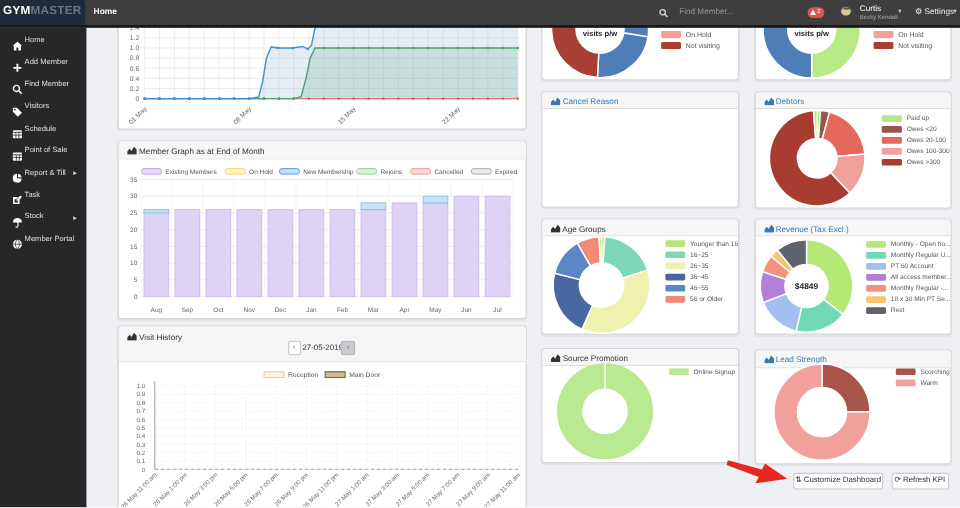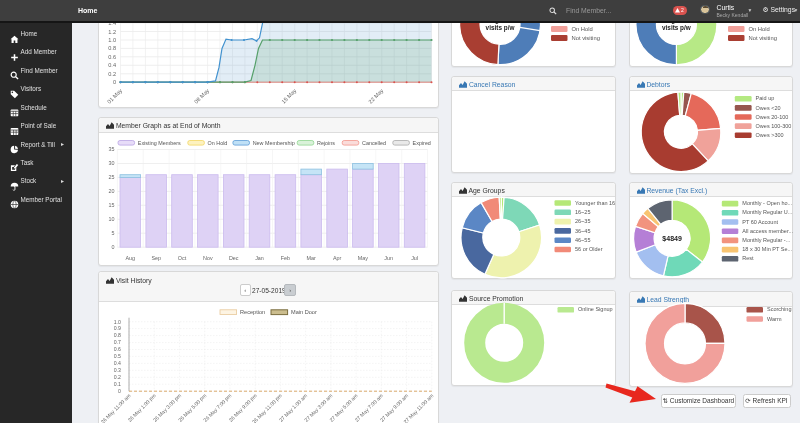--- a/index.html
+++ b/index.html
@@ -392,20 +392,23 @@
 <rect x="557.5" y="307.0" width="16.5" height="5.6" rx="1.2" fill="#b9e990"></rect>
 <text x="578.0" y="311.4" font-size="5.5" fill="#555">Online Signup</text>
 <rect x="746.5" y="307.0" width="16.5" height="5.6" rx="1.2" fill="#a8544a"></rect>
 <text x="767.0" y="311.4" font-size="5.5" fill="#555">Scorching</text>
 <rect x="746.5" y="316.2" width="16.5" height="5.6" rx="1.2" fill="#f1a09b"></rect>
 <text x="767.0" y="320.6" font-size="5.5" fill="#555">Warm</text>
 <path d="M606.5,383.6 L635,391.2 L637.5,386.3 L656,399 L629.5,402.8 L632.3,397.6 L605.5,387.4 Z" fill="#e8281e"></path>
   </svg>
 
   <div style="position:absolute;left:0;top:0;width:800px;height:21px;background:#3e3e3e;border-bottom:2px solid #151515;box-sizing:content-box;z-index:20">
+    <div style="position:absolute;left:0;top:0;width:71px;height:21px;background:#1e2b39">
+      <div style="position:absolute;left:2.5px;top:4.2px;font-size:9.8px;font-weight:bold;color:#fff;letter-spacing:0.2px">GYM<span style="color:#64778c">MASTER</span></div>
+    </div>
     <div style="position:absolute;left:78px;top:6.5px;font-size:7px;font-weight:bold;color:#fff">Home</div>
     <svg width="8" height="8" viewBox="0 0 10 10" style="position:absolute;left:549px;top:7px">
         <circle cx="4" cy="4" r="2.8" stroke="#ddd" stroke-width="1.3" fill="none"></circle>
         <line x1="6.2" y1="6.2" x2="9" y2="9" stroke="#ddd" stroke-width="1.5"></line>
       </svg>
     <div style="position:absolute;left:566px;top:7px;font-size:6.8px;color:#999">Find Member...</div>
     <div style="position:absolute;left:673px;top:5.8px;width:13.5px;height:8.8px;background:#d9534f;border-radius:4.4px">
         <svg width="5" height="5" viewBox="0 0 10 10" style="position:absolute;left:2px;top:2px">
           <path d="M5 0 L10 9 H0 Z" fill="#fff"></path>
         </svg>

